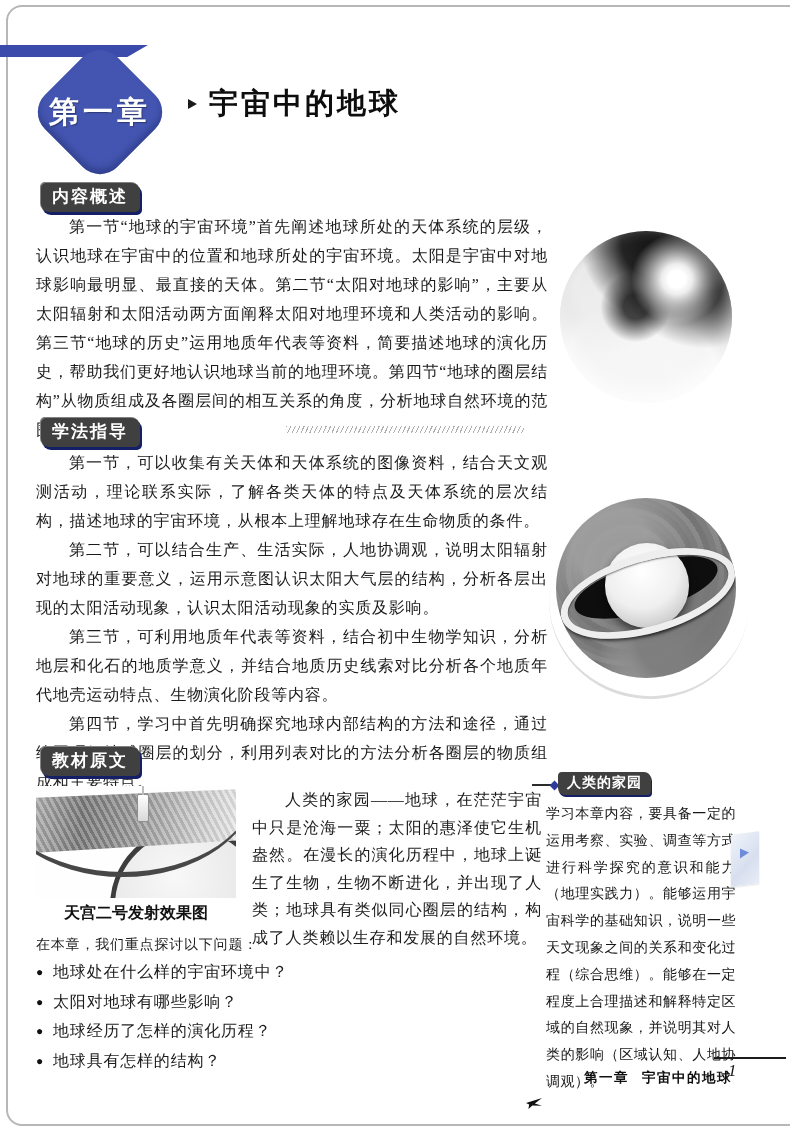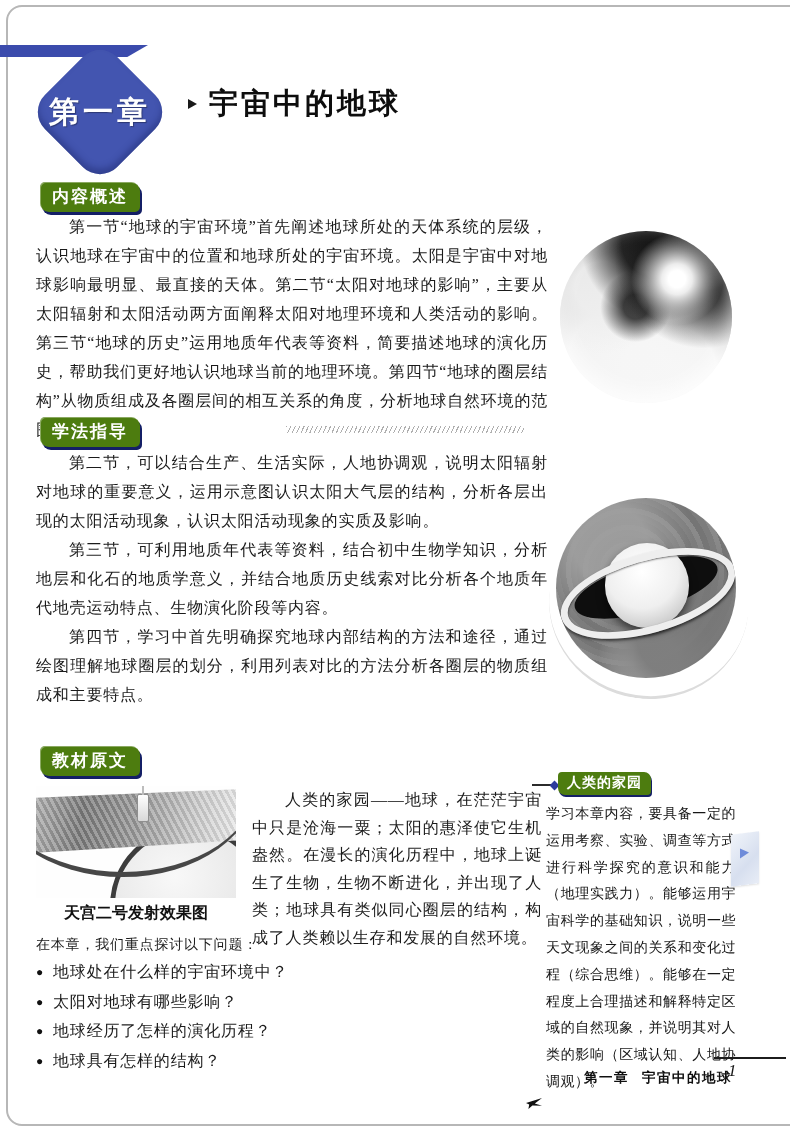--- a/index.html
+++ b/index.html
@@ -35,21 +35,21 @@
   .title-arrow{
     width:0; height:0; border-left:9px solid #1a1a1a;
     border-top:5px solid transparent; border-bottom:5px solid transparent;
   }
   .chapter-title{
     margin:0; font-family:"Liberation Sans",sans-serif; font-weight:bold;
     font-size:29px; letter-spacing:3px; color:#0d0d0d;
   }
   
   .badge{
-    position:absolute; background:#4d7c0f; color:#fff;
+    position:absolute; background:#404040; color:#fff;
     font-family:Liberation Sans, sans-serif; font-weight:bold; font-size:17px;
     letter-spacing:2px; padding:3px 12px 4px; border-radius:5px 9px 5px 9px;
     box-shadow:2px 3px 0 #141f66, inset 1px 1px 0 rgba(255,255,255,.35);
   }
   .badge.small{ font-size:14px; letter-spacing:1px; padding:2px 9px 3px; border-radius:4px 7px 4px 7px; box-shadow:1px 2px 0 #141f66; }
   .hatch-strip{
     position:absolute; left:286px; top:426px; width:238px; height:7px; opacity:.7;
     background:repeating-linear-gradient(115deg,#8d8d8d 0 1px,transparent 1px 4px);
   }
   
@@ -203,20 +203,21 @@
 
   <div class="badge" style="left:40px; top:182px;">内容概述</div>
   <div class="bodytext" style="left:36px; top:212px; width:512px;">
     <p>第一节“地球的宇宙环境”首先阐述地球所处的天体系统的层级，认识地球在宇宙中的位置和地球所处的宇宙环境。太阳是宇宙中对地球影响最明显、最直接的天体。第二节“太阳对地球的影响”，主要从太阳辐射和太阳活动两方面阐释太阳对地理环境和人类活动的影响。第三节“地球的历史”运用地质年代表等资料，简要描述地球的演化历史，帮助我们更好地认识地球当前的地理环境。第四节“地球的圈层结构”从物质组成及各圈层间的相互关系的角度，分析地球自然环境的范围及特征。</p>
   </div>
   <div class="photo-circle earth"></div>
 
   <div class="badge" style="left:40px; top:417px;">学法指导</div>
   <div class="hatch-strip"></div>
   <div class="bodytext" style="left:36px; top:448px; width:512px;">
+    <p>第一节，可以收集有关天体和天体系统的图像资料，结合天文观测活动，理论联系实际，了解各类天体的特点及天体系统的层次结构，描述地球的宇宙环境，从根本上理解地球存在生命物质的条件。</p>
     <p>第二节，可以结合生产、生活实际，人地协调观，说明太阳辐射对地球的重要意义，运用示意图认识太阳大气层的结构，分析各层出现的太阳活动现象，认识太阳活动现象的实质及影响。</p>
     <p>第三节，可利用地质年代表等资料，结合初中生物学知识，分析地层和化石的地质学意义，并结合地质历史线索对比分析各个地质年代地壳运动特点、生物演化阶段等内容。</p>
     <p>第四节，学习中首先明确探究地球内部结构的方法和途径，通过绘图理解地球圈层的划分，利用列表对比的方法分析各圈层的物质组成和主要特点。</p>
   </div>
   <div class="photo-circle saturn">
     <div class="saturn-ring-gap"></div>
     <div class="saturn-globe"></div>
     <div class="saturn-ring"></div>
   </div>
   <div class="saturn-outer-arc"></div>

